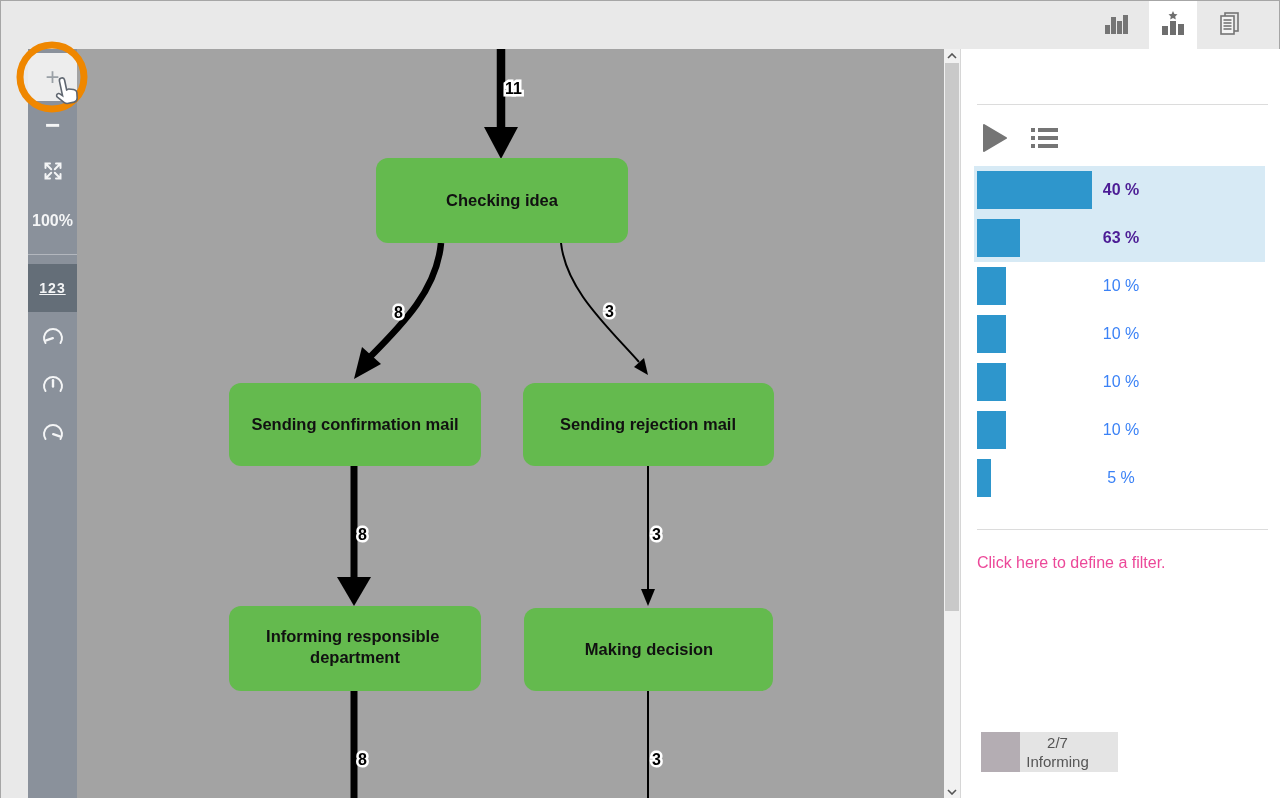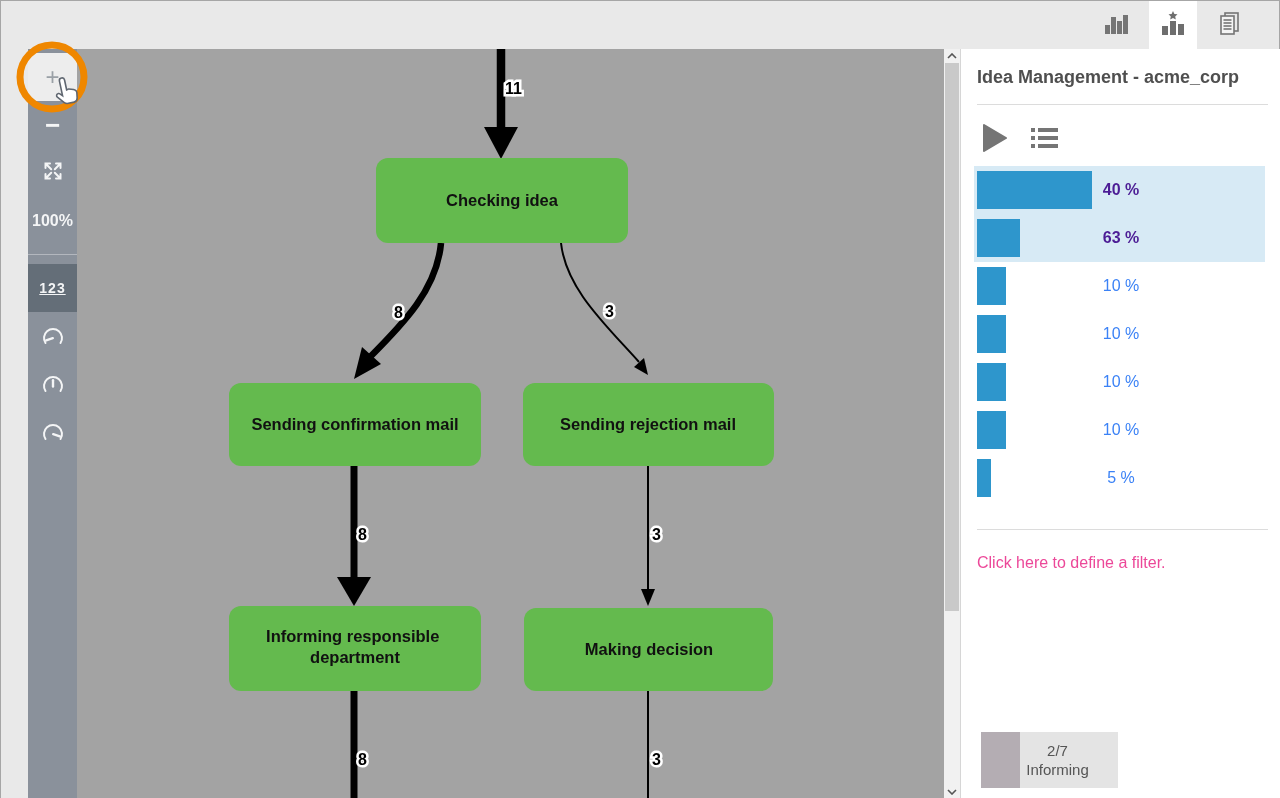--- a/index.html
+++ b/index.html
@@ -50,21 +50,21 @@
   .sel-bg { position:absolute; left:13px; top:0; width:291px; height:96px; background:#d7eaf5; }
   .vrow { position:absolute; left:0; width:321px; height:48px; cursor:pointer; }
   .vbar { position:absolute; left:16px; top:5px; height:38px; background:#2e96cc; }
   .vpct { position:absolute; left:120px; top:0; width:80px; height:48px; line-height:48px; text-align:center;
           font-size:16px; color:#3b82f6; }
   .vrow.selected .vpct { font-weight:700; color:#4c1d95; }
 
   .filter-hint { position:absolute; left:16px; top:505px; font-size:16px; color:#ec4899; cursor:pointer; }
 
   .stats { position:absolute; left:0; top:683px; width:321px; height:50px; }
-  .statbox { position:absolute; top:0; height:56px; background:#e4e4e4; cursor:pointer; overflow:hidden;padding-left:16px; }
+  .statbox { position:absolute; top:0; height:40px; background:#e4e4e4; cursor:pointer; overflow:hidden;padding-left:16px; }
   .statbox.b1 { left:20px; width:137px; } .statbox.b2 { left:166px; width:142px; }
   .statfill { position:absolute; left:0; top:0; bottom:0; background:#b4adb3; }
   .stattext { position:relative; z-index:2; width:100%; height:100%; display:flex; flex-direction:column;
               align-items:center; justify-content:center; font-size:15px; color:#555; line-height:1.3; }
 
   
   .annotation { position:absolute; left:0; top:0; width:1280px; height:798px; pointer-events:none; z-index:50; }
 </style>
 </head>
 <body>
@@ -242,21 +242,20 @@
     </div>
     <div class="vthumb"></div>
     <div class="varrow down">
       <svg width="10" height="6" viewBox="0 0 10 6">
           <polyline points="1,1 5,5 9,1" fill="none" stroke="#555" stroke-width="1.6"></polyline>
         </svg>
     </div>
   </div>
 
   <div class="panel">
-    <div class="panel-title">Idea Management - acme_corp</div>
     <div class="pdivider pdiv1"></div>
 
     <div class="picons">
       <span class="picon">
         <svg width="24" height="28" viewBox="0 0 24 28">
           <polygon points="1,1 23,14 1,27" fill="#757575" stroke="#757575" stroke-width="2" stroke-linejoin="round"></polygon>
         </svg>
       </span>
       <span class="picon">
         <svg width="27" height="22" viewBox="0 0 27 22">

